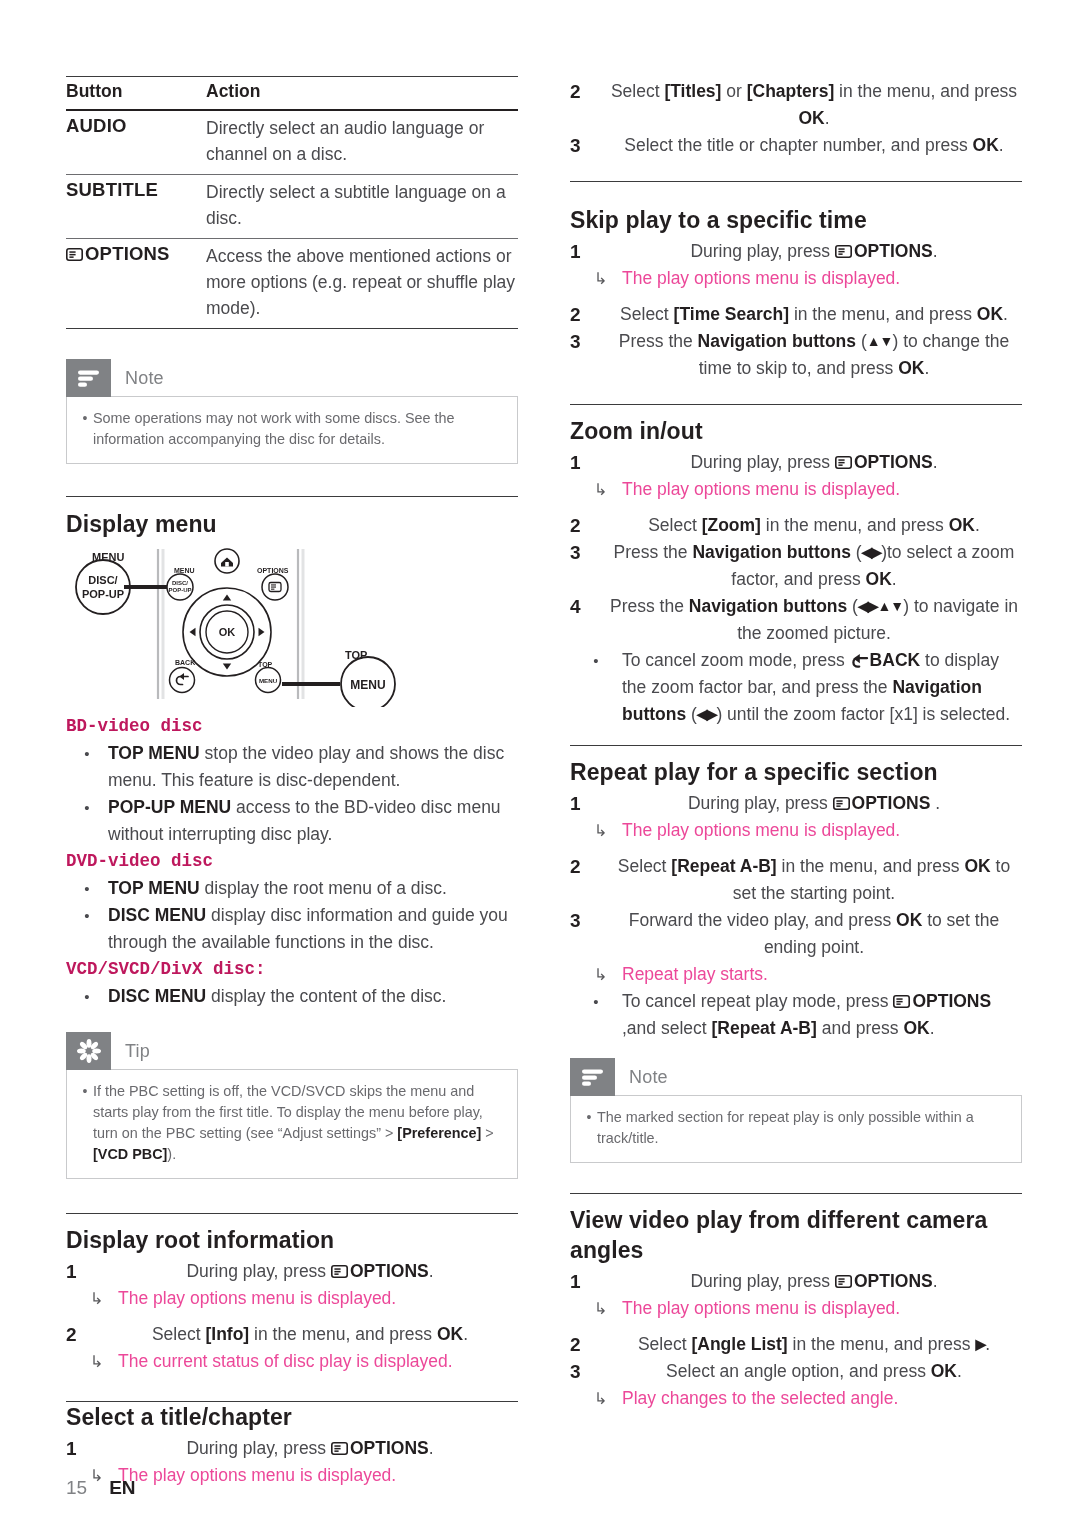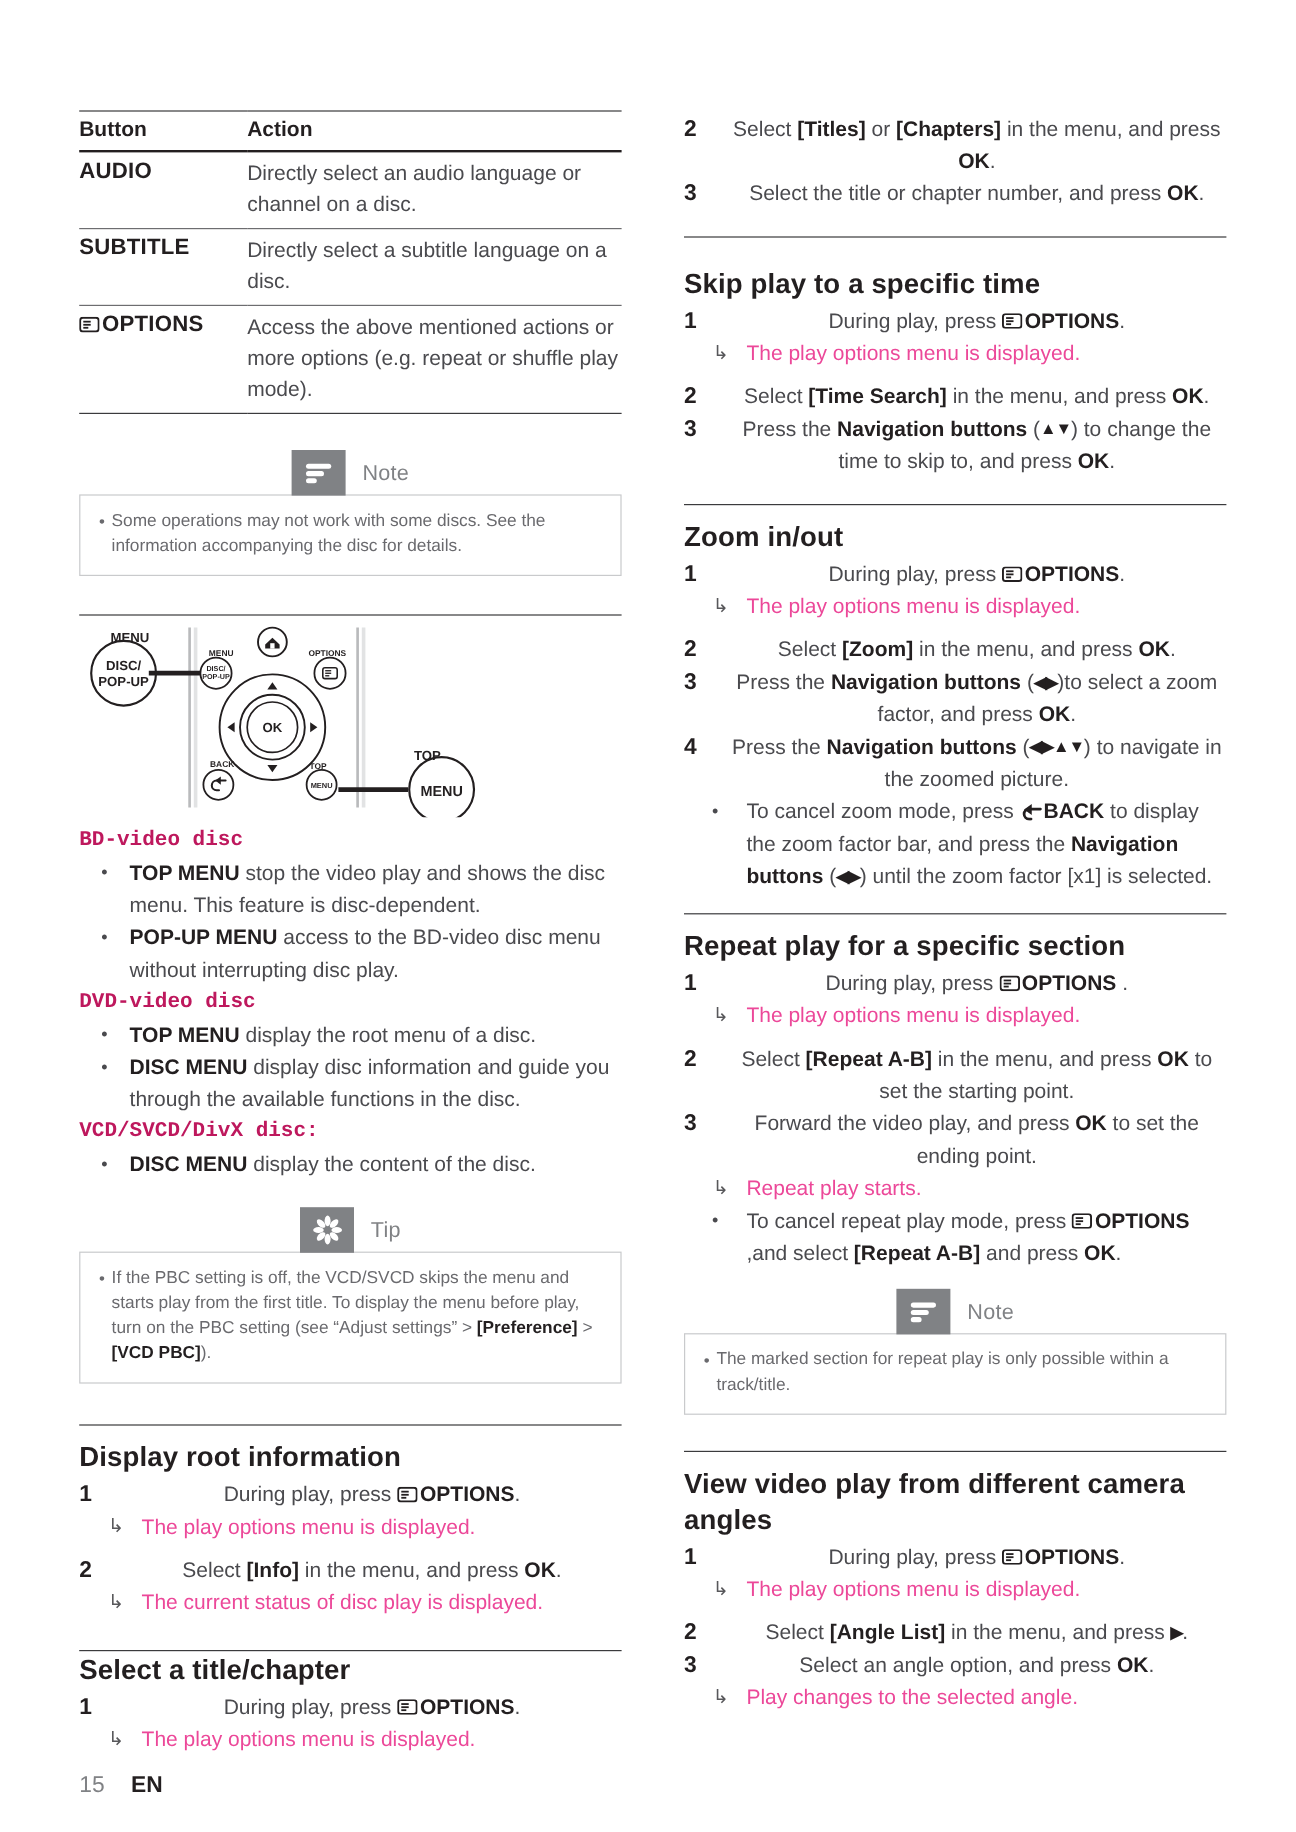--- a/index.html
+++ b/index.html
@@ -5,21 +5,21 @@
   html,body{margin:0;padding:0;}
   body{
     width:1080px;height:1527px;
     background:#ffffff;
     font-family:"Liberation Sans", sans-serif;
     color:#3a3a3c;
     position:relative;
     overflow:hidden;
   }
   .page{position:relative;width:1080px;height:1527px;}
-  .col{position:absolute;top:16px;width:452px;}
+  .col{position:absolute;top:0;width:452px;}
   .col-left{left:66px;}
   .col-right{left:570px;}
   .b{font-weight:bold;color:#231f20;}
   .h2{
     font-size:23px;font-weight:bold;color:#231f20;
     letter-spacing:.1px;margin:0 0 3px 0;line-height:30px;
   }
   .rule{border-top:1.6px solid #3b3b3d;width:100%;}
 
   
@@ -32,21 +32,21 @@
   .cell-btn{font-size:18.5px;font-weight:bold;color:#231f20;letter-spacing:.2px;}
   .cell-act{font-size:17.5px;line-height:26px;color:#4a4a4e;}
   .hr-top{border-top:1.5px solid #3b3b3d;}
   .hr-head{border-bottom:2.2px solid #231f20;}
   .hr-mid{border-top:1.2px solid #6d6d70;}
   .hr-bot{border-top:1.5px solid #3b3b3d;}
 
   
   .callout{margin:0;}
   .callout-head{
-    display:flex;align-items:center;height:38px;width:100%;justify-content:center;
+    display:flex;align-items:center;height:38px;width:100%;
   }
   .callout-icon{
     width:45px;height:38px;background:#808285;
     display:flex;align-items:center;justify-content:center;flex:none;
   }
   .callout-title{
     font-size:18px;color:#808285;padding-left:14px;letter-spacing:.2px;
   }
   .callout-body{
     border:1px solid #c9cacc;border-top:1px solid #c9cacc;
@@ -147,20 +147,21 @@
       </div>
       <div class="callout-body">
         <div class="callout-li">
           <span class="callout-bullet">•</span>
           <span>Some operations may not work with some discs. See the information accompanying the disc for details.</span>
         </div>
       </div>
     </div>
 
     <div class="rule" style="margin-top:32px"></div>
+    <div class="h2" style="margin-top:12px">Display menu</div>
 
     <div class="remote-wrap">
       <svg width="330" height="160" viewBox="0 0 330 160">
 
         <line x1="86" y1="2" x2="86" y2="152" stroke="#b9babc" stroke-width="2.2"></line>
         <line x1="91" y1="2" x2="91" y2="152" stroke="#e2e3e4" stroke-width="3"></line>
         <line x1="226" y1="2" x2="226" y2="152" stroke="#b9babc" stroke-width="2.2"></line>
         <line x1="231" y1="2" x2="231" y2="152" stroke="#e2e3e4" stroke-width="3"></line>
 
         <circle cx="155" cy="14" r="12" fill="none" stroke="#231f20" stroke-width="1.6"></circle>

